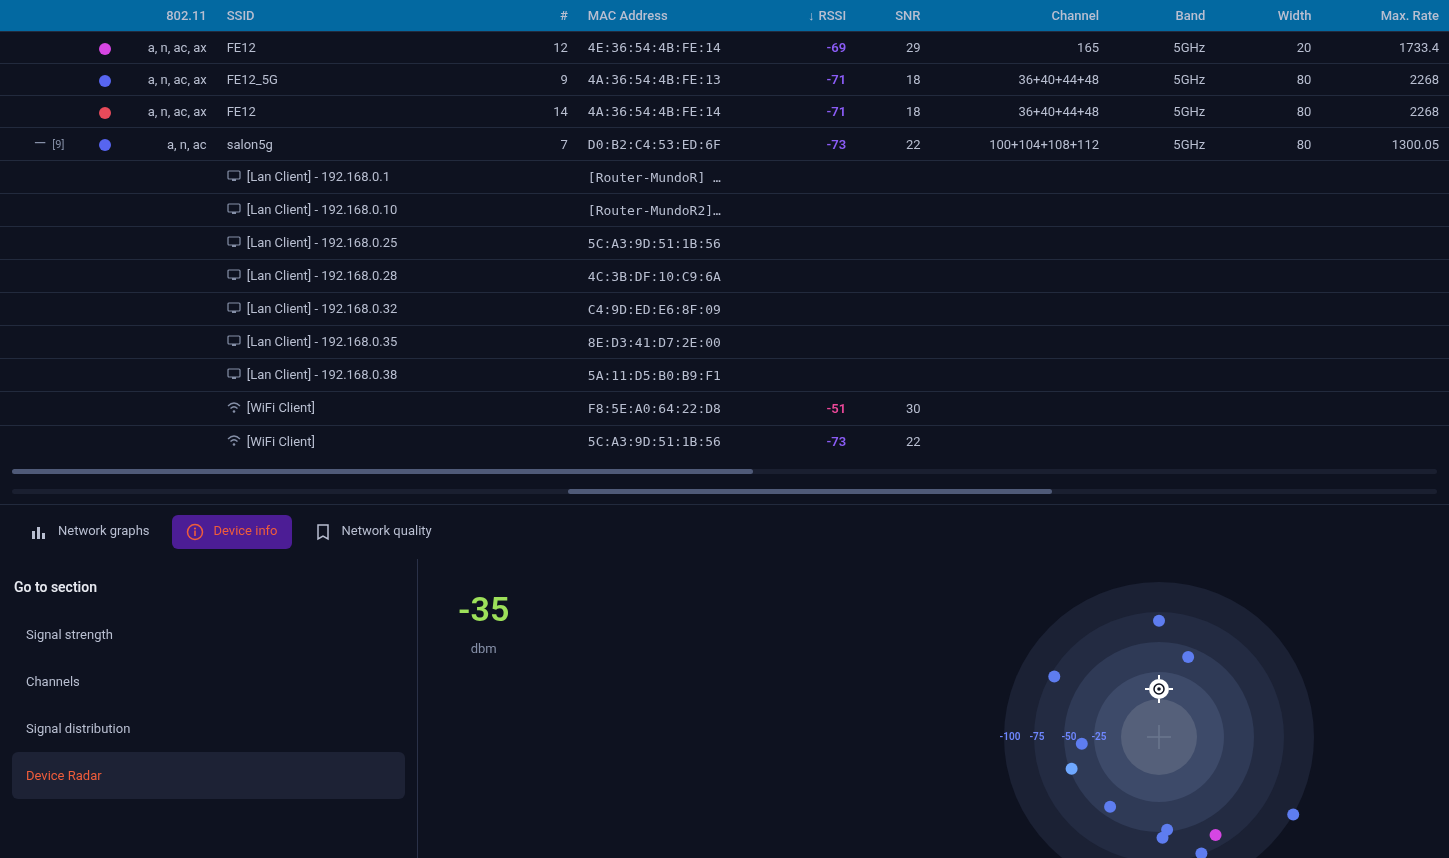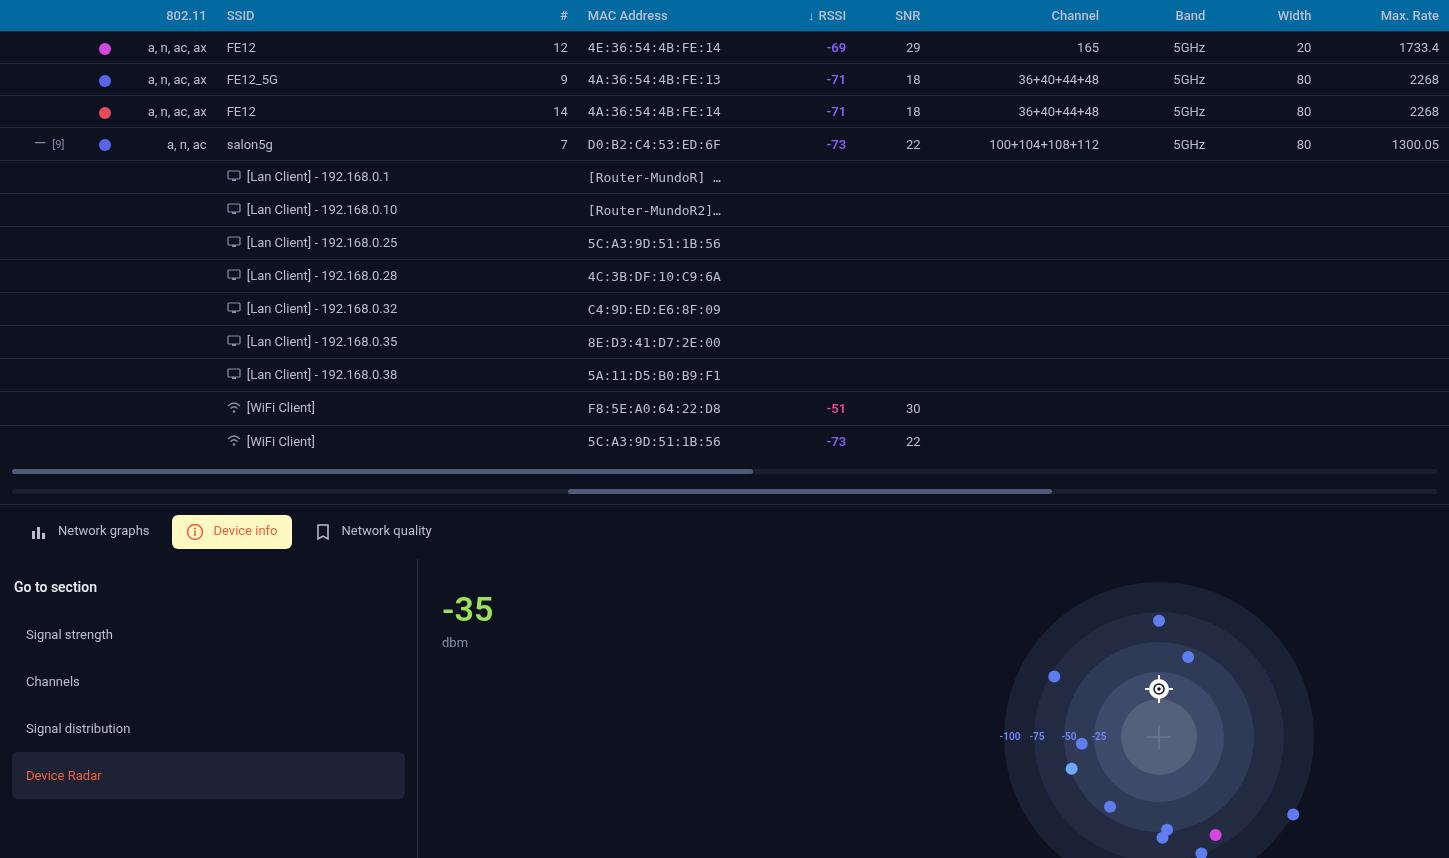--- a/index.html
+++ b/index.html
@@ -16,31 +16,31 @@
 .exp .dash{font-size:16px;line-height:1}
 .rssi-y{color:#8b5cf6;font-weight:600}
 .rssi-g{color:#ec4899;font-weight:600}
 .ssid-icon{display:inline-block;width:14px;margin-right:6px;vertical-align:middle}
 .scroll-h{position:relative;height:14px;margin:6px 12px 0 12px}
 .scroll-h .track{position:absolute;left:0;right:0;top:5px;height:5px;background:#1a1f30;border-radius:3px}
 .scroll-h .thumb{position:absolute;top:5px;height:5px;background:#4f5a78;border-radius:3px}
 .bottom{display:flex;height:396px;border-top:1px solid #222a3d;margin-top:6px}
 .tabs{display:flex;gap:8px;padding:10px 16px;align-items:center}
 .tab{display:flex;gap:10px;padding:8px 14px;border-radius:6px;color:#b9bfd1;cursor:pointer}
-.tab.active{background:#fef9c3;color:#f05d3b}
+.tab.active{background:#4c1d95;color:#f05d3b}
 .tab .ico{width:18px;height:18px;display:inline-flex;align-items:center;justify-content:center}
 .lower{display:flex;flex:1}
 .side{width:418px;border-right:1px solid #2a3148;padding:10px 12px 12px 12px}
 .side h3{color:#e6e8ef;font-size:14px;font-weight:600;margin:10px 0 16px 2px}
 .side .item{padding:16px 14px;color:#b9bfd1;border-radius:6px;cursor:pointer}
 .side .item.sel{background:#1d2235;color:#f05d3b}
 .main{flex:1;position:relative;padding:24px}
-.dbm{position:absolute;left:24px;top:30px;}
+.dbm{position:absolute;left:40px;top:30px;text-align:center}
 .dbm .v{color:#9de05a;font-size:34px;font-weight:600}
-.dbm .u{color:#8690a8;font-size:13px;margin-top:6px}
+.dbm .u{color:#8690a8;font-size:13px;margin-top:12px}
 .radar{position:absolute;right:110px;top:18px}
 .tick{fill:#6f87ff;font-size:10px;font-weight:600}
 col.c-exp{width:70px}col.c-dot{width:44px}col.c-802{width:90px}col.c-ssid{width:290px}col.c-num{width:50px}col.c-mac{width:182px}col.c-rssi{width:80px}col.c-snr{width:70px}col.c-chan{width:168px}col.c-band{width:100px}col.c-width{width:100px}col.c-rate{width:120px}
 .sort-arrow{margin-right:4px}
 </style>
 </head>
 <body>
 
 <div class="table-wrap">
 <table>

